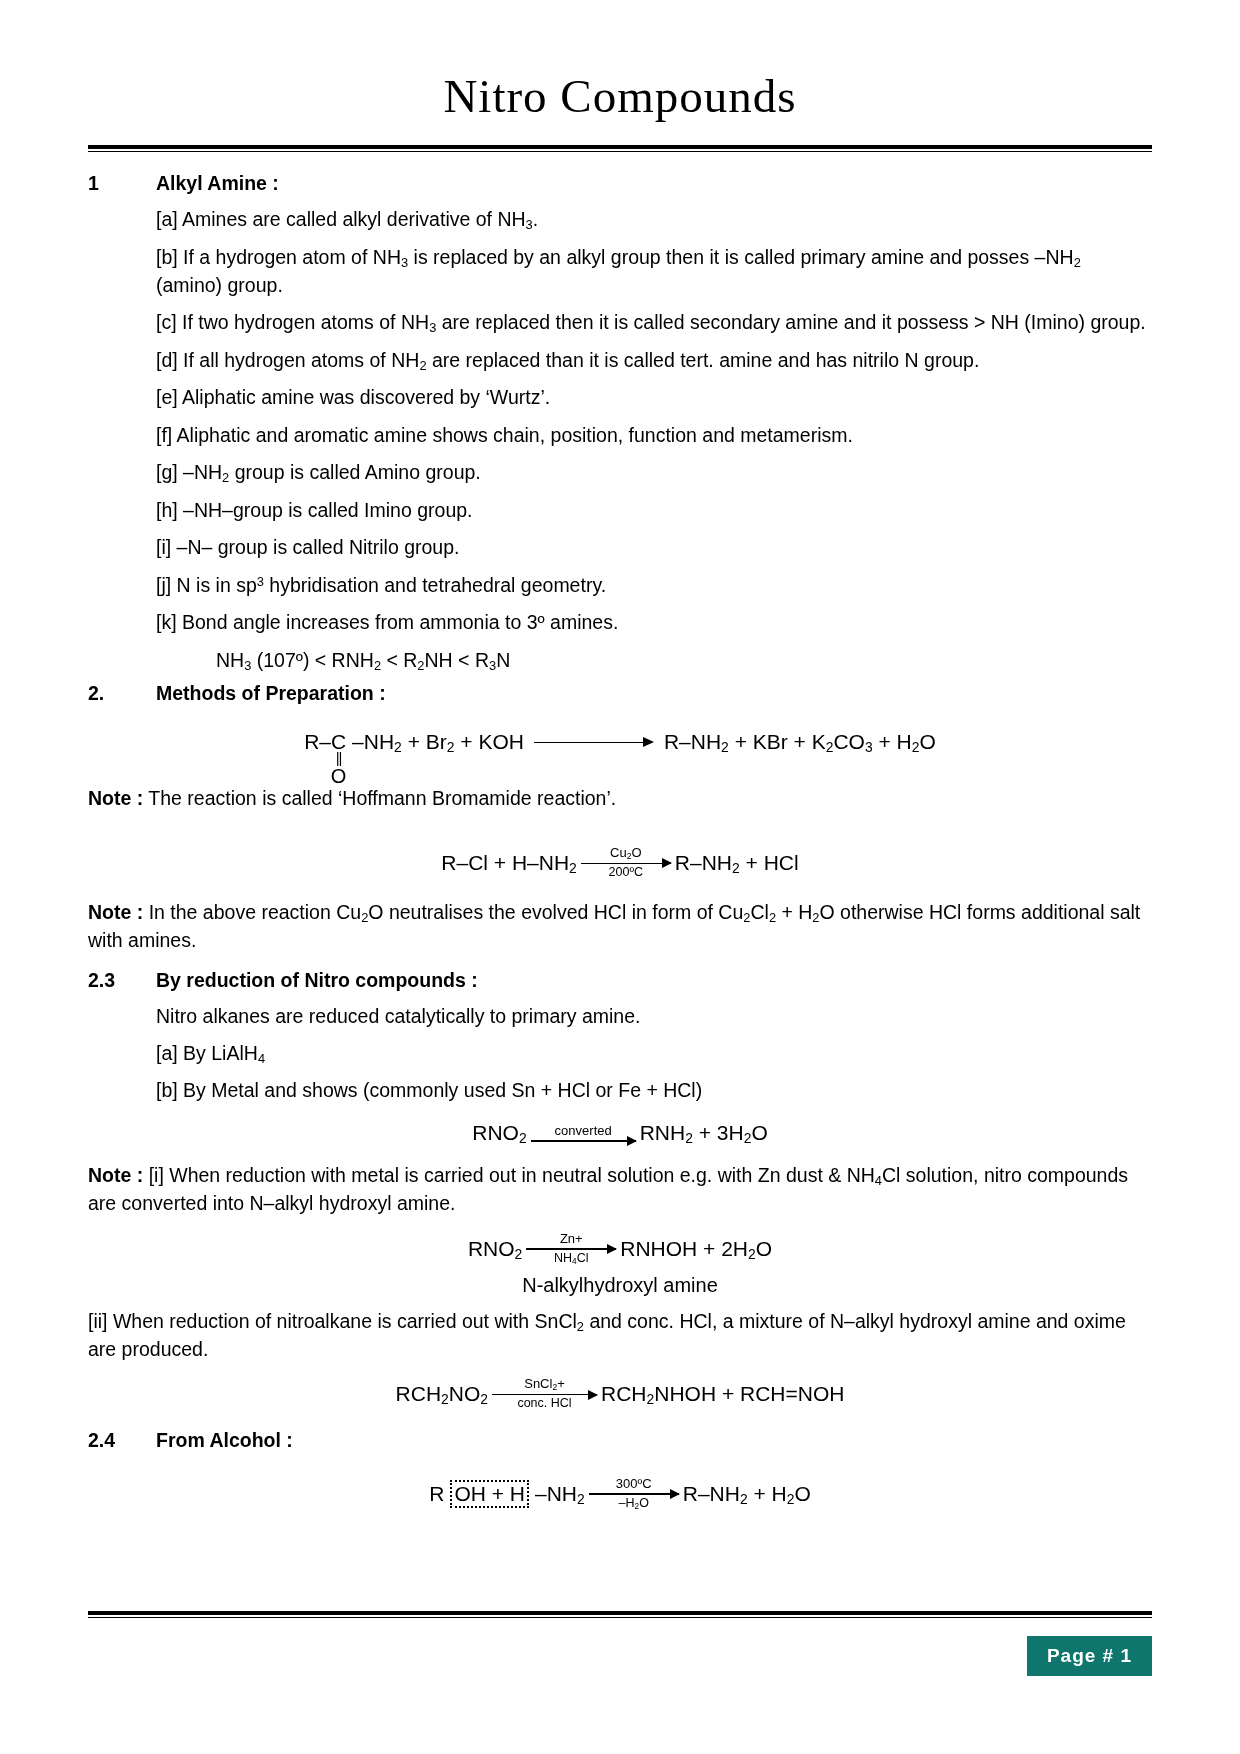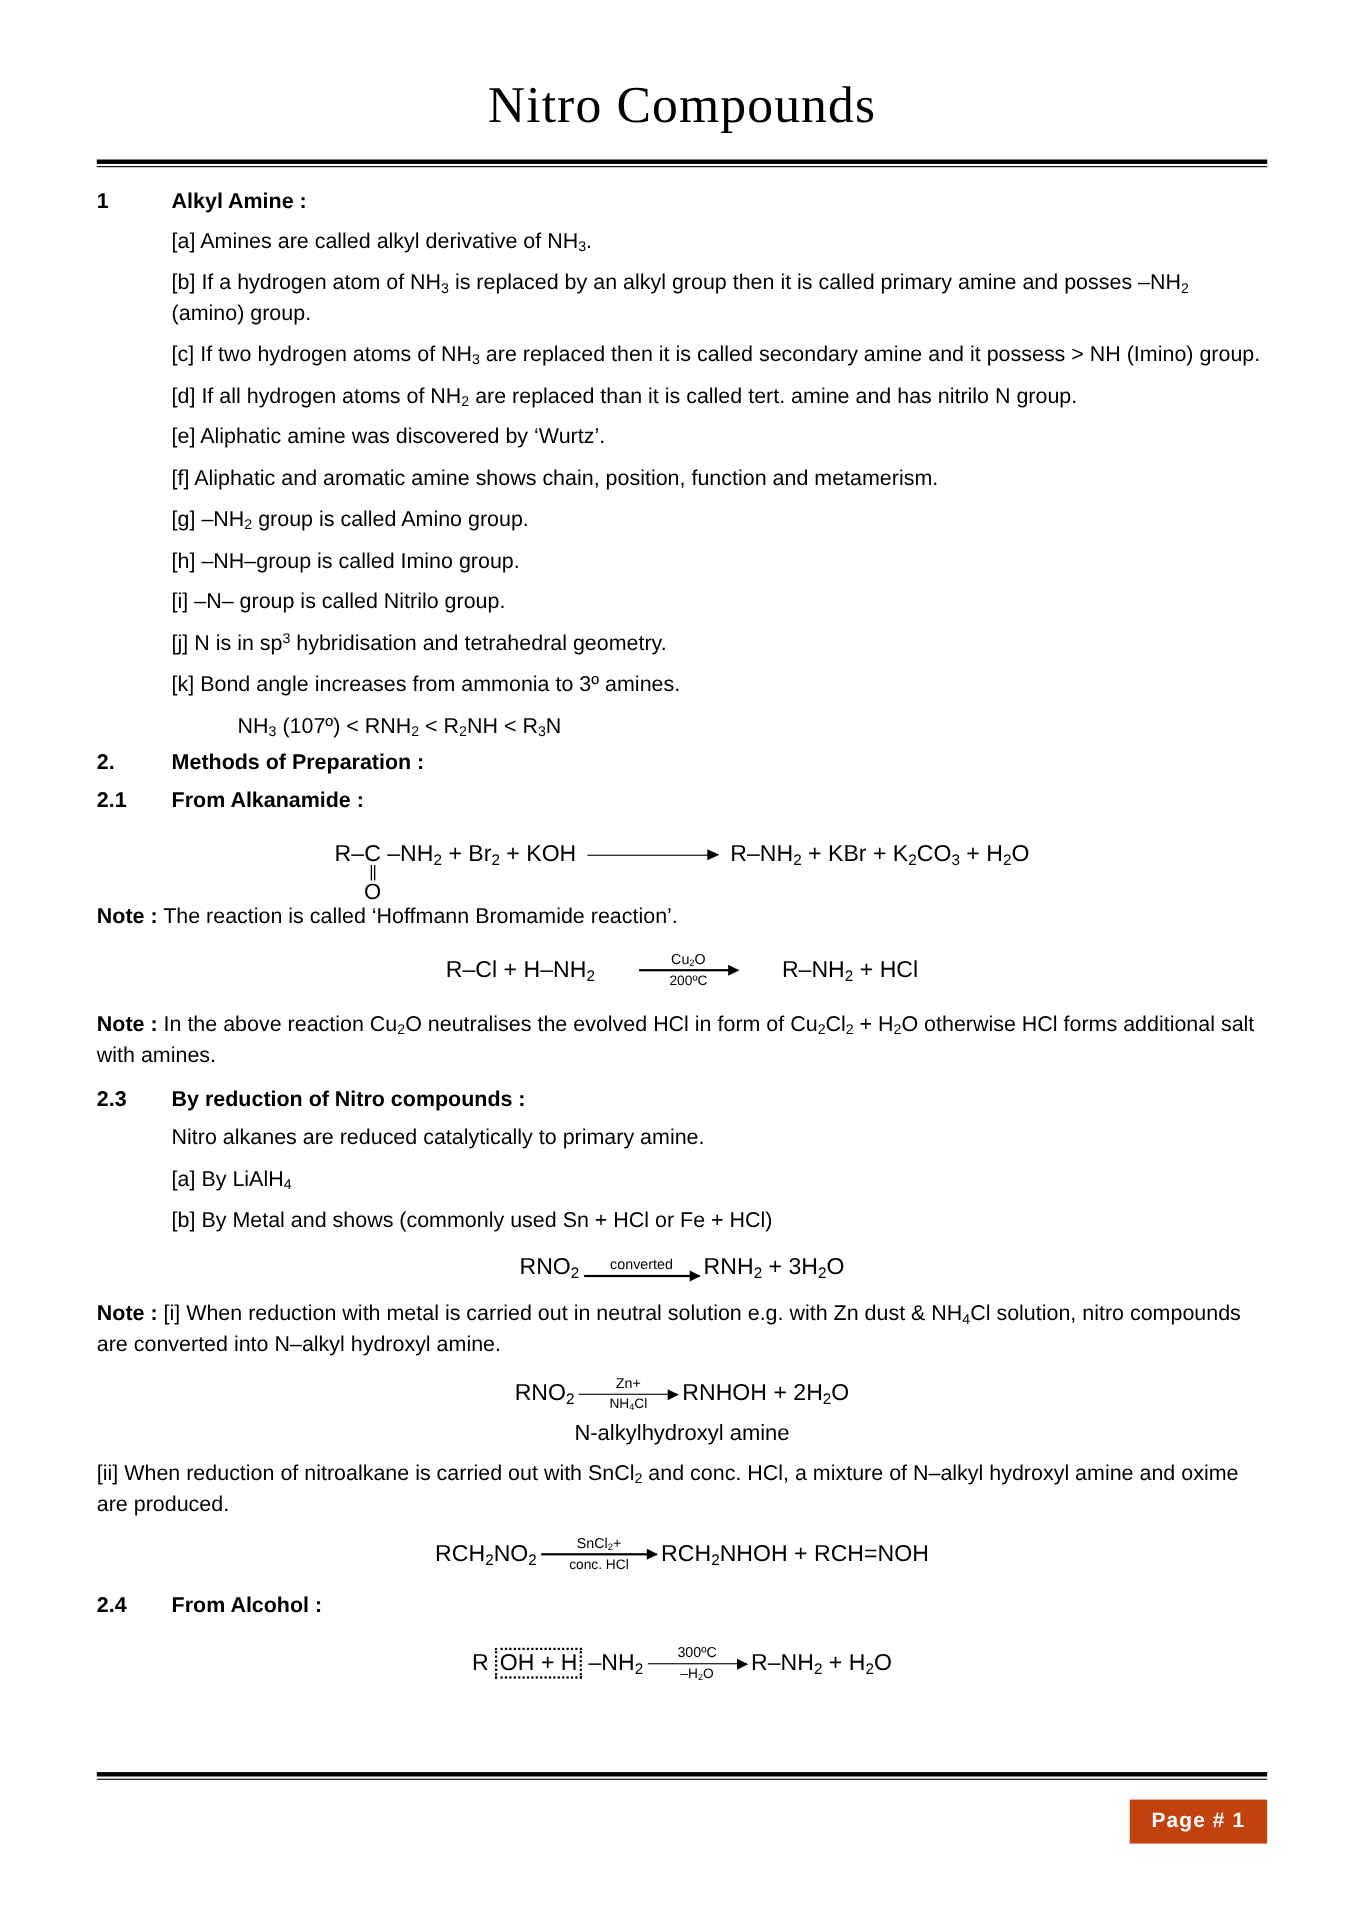--- a/index.html
+++ b/index.html
@@ -198,21 +198,21 @@
     right: 88px;
     bottom: 136px;
     border-top: 4px solid #000;
     border-bottom: 1px solid #000;
     height: 2px;
   }
   .page-badge {
     position: absolute;
     right: 88px;
     bottom: 78px;
-    background: #c2410c;
+    background: #0f766e;
     color: #fff;
     font-weight: bold;
     font-size: 19px;
     letter-spacing: 1px;
     padding: 9px 20px;
   }
 </style>
 </head>
 <body>
 
@@ -239,37 +239,33 @@
     <p class="para">[j] N is in sp<sup>3</sup> hybridisation and tetrahedral geometry.</p>
     <p class="para">[k] Bond angle increases from ammonia to 3º amines.</p>
     <p class="para indent-eq" style="margin-left:60px;">NH<sub>3</sub> (107º) &lt; RNH<sub>2</sub> &lt; R<sub>2</sub>NH &lt; R<sub>3</sub>N</p>
   </div>
 
   <div class="row sec-head">
     <span class="num">2.</span>
     <span class="head-txt">Methods of Preparation :</span>
   </div>
 
-  <div class="row sec-head">
-    <span class="num">2.1</span>
-    <span class="head-txt">From Alkanamide :</span>
-  </div>
 
   <div class="eq-center" style="margin-top:22px;margin-bottom:30px;">
     <span>R–</span>
       <span class="carbonyl">C<span class="dbl">||</span><span class="oxy">O</span></span>
       <span>&nbsp;–NH<sub>2</sub> + Br<sub>2</sub> + KOH</span>
     <span class="arrow-plain"></span>
     <span>R–NH<sub>2</sub> + KBr + K<sub>2</sub>CO<sub>3</sub> + H<sub>2</sub>O</span>
   </div>
 
   <p class="para body-block" style="margin-bottom:12px;"><b>Note :</b><span> The reaction is called ‘Hoffmann Bromamide reaction’.</span></p>
 
 
-  <div class="eq-center" style="margin-top:18px;margin-bottom:18px;gap:36px;">
+  <div class="eq-center" style="margin-top:34px;margin-bottom:18px;">
     <span>R–Cl + H–NH<sub>2</sub></span>
     <span class="arrow-lab w90">
       <span class="above">Cu<sub>2</sub>O</span>
       <span class="bar"></span>
       <span class="below">200ºC</span>
     </span>
     <span>R–NH<sub>2</sub> + HCl</span>
   </div>
 
   <p class="para body-block" style="margin-bottom:12px;"><b>Note :</b> In the above reaction Cu<sub>2</sub>O neutralises the evolved HCl in form of Cu<sub>2</sub>Cl<sub>2</sub> + H<sub>2</sub>O otherwise HCl forms additional salt with amines.</p>

